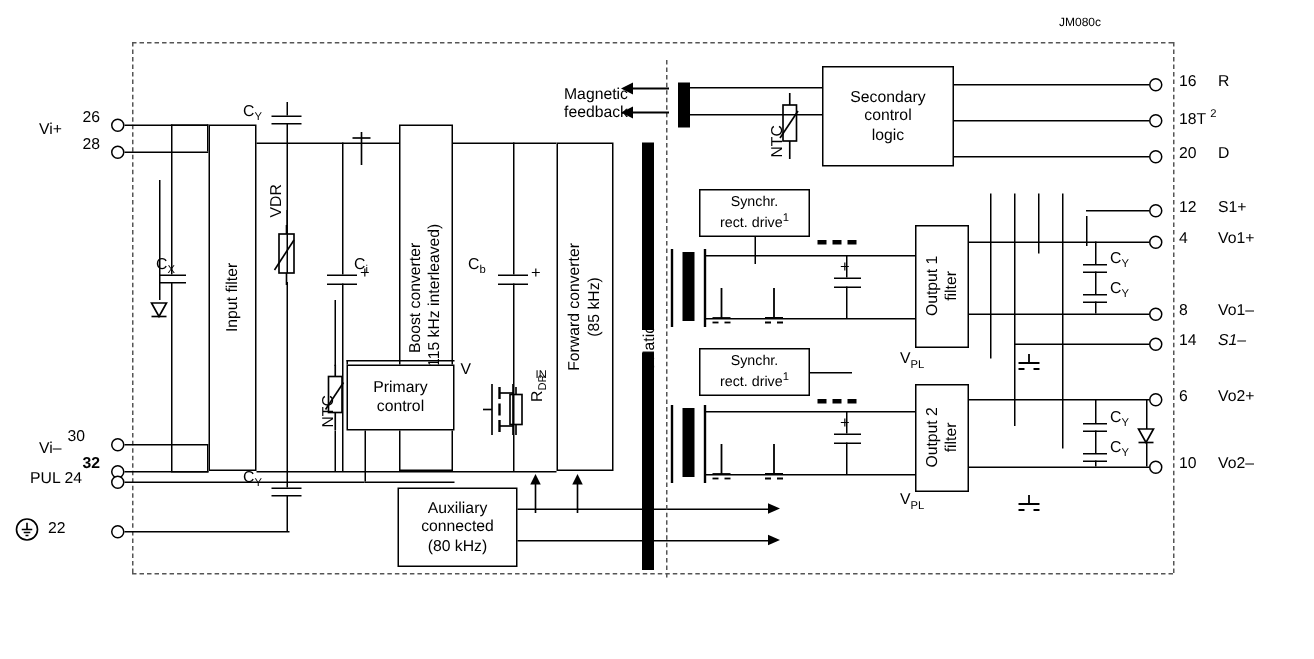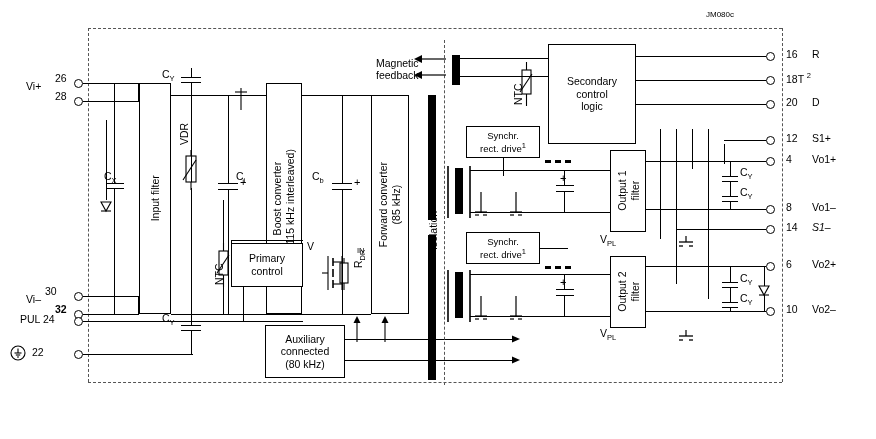--- a/index.html
+++ b/index.html
@@ -216,21 +216,21 @@
     <polygon points="0,5 8,1 8,9" fill="#000"></polygon>
   </svg>
   <svg class="abs" style="left:414px;top:70px;" width="32" height="10" viewBox="0 0 32 10">
     <line x1="32" y1="5" x2="6" y2="5" stroke="#000" stroke-width="1.2"></line>
     <polygon points="0,5 8,1 8,9" fill="#000"></polygon>
   </svg>
   <div class="line" style="left:452px;top:55px;width:8px;height:30px;background:#000;"></div>
   <div class="line h" style="left:460px;top:58px;width:88px;"></div>
   <div class="line h" style="left:460px;top:76px;width:88px;"></div>
 
-  <div class="box" style="left:548px;top:44px;width:88px;height:100px;">
+  <div class="box" style="left:548px;top:44px;width:88px;height:67px;">
     <div class="boxtxt">
         <span><span>Secondary</span><br><span>control</span><br><span>logic</span></span>
       </div>
   </div>
 
   <div class="vert" style="left:512px;top:105px;">NTC</div>
   <svg class="abs" style="left:519px;top:62px;" width="16" height="44" viewBox="0 0 16 44">
     <rect x="3" y="8" width="9" height="24" fill="none" stroke="#000" stroke-width="1.1"></rect>
     <line x1="7.5" y1="0" x2="7.5" y2="8" stroke="#000" stroke-width="1.1"></line>
     <line x1="7.5" y1="32" x2="7.5" y2="44" stroke="#000" stroke-width="1.1"></line>

